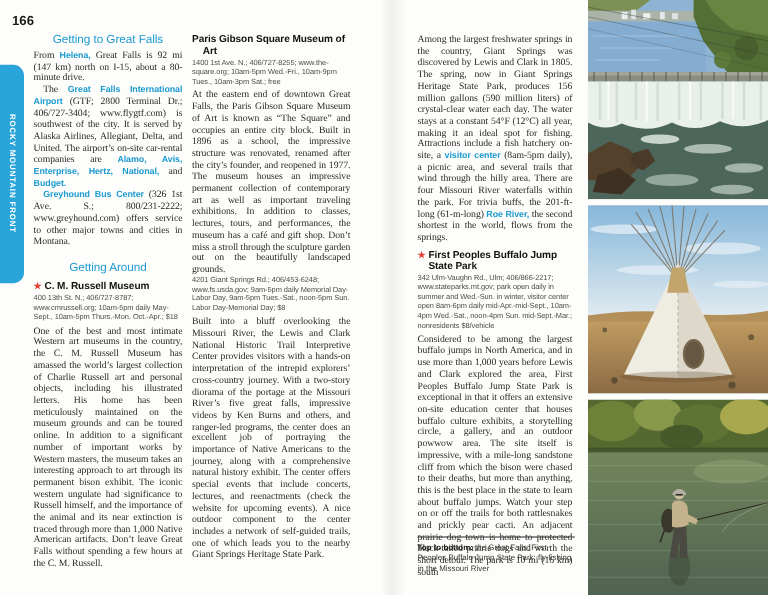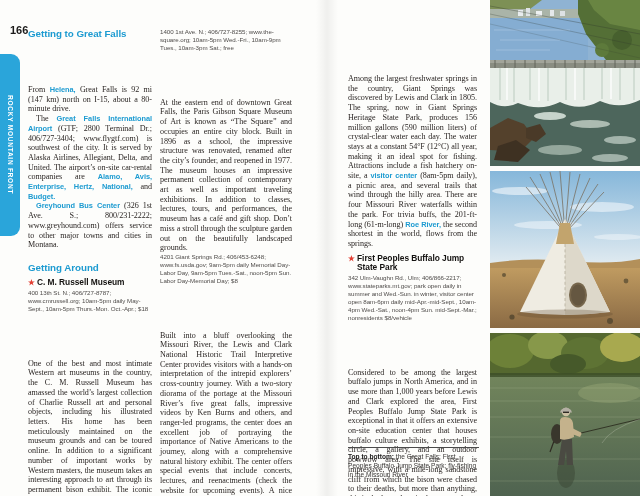--- a/index.html
+++ b/index.html
@@ -2,21 +2,21 @@
 <html style="--accent-blue: #1d9bd1; --tab-blue: #2aa5da; --star-red: #e23f33; --body-ink: #2b2624; --detail-ink: #4f4c4a;"><head>
 <meta charset="utf-8">
 <style>
   html,body { margin:0; padding:0; }
   body {
     width:640px; height:496px; position:relative; overflow:hidden;
     background:#fdfdfb; font-family:"Liberation Serif", serif;
     color:var(--body-ink,#2b2624);
   }
   .pagenum {
-    position:absolute; left:10px; top:24px;
+    position:absolute; left:10px; top:12px;
     font-family:"Liberation Sans",sans-serif; font-weight:bold;
     font-size:11px; color:#1c1b1a;
   }
   .tab {
     position:absolute; left:0; top:54px; width:20px; height:182px;
     background:var(--tab-blue,#2aa5da); border-radius:0 9px 9px 0;
     display:flex; align-items:center; justify-content:center;
   }
   .tab-label {
     writing-mode:vertical-rl; font-family:"Liberation Sans",sans-serif;
@@ -29,39 +29,39 @@
     pointer-events:none;
   }
   .col {
     position:absolute; top:28px; font-size:8.1px; line-height:9.7px;
     text-align:justify; letter-spacing:-0.05px;
   }
   #col1 { left:28px;  width:124px; }
   #col2 { left:160px; width:132px; }
   #col3 { left:348px; width:129px; }
   .sec {
-    font-family:"Liberation Sans",sans-serif; font-weight:bold;
+    font-family:"Liberation Sans",sans-serif; font-weight:normal;
     font-size:9.8px; line-height:11px; color:var(--accent-blue,#1d9bd1);
-    margin:12px 0 2px 0; text-align:left;
+    margin:12px 0 2px 0; text-align:center;
   }
   .sec.first { margin-top:0; }
   .sec.big { font-size:11px; margin-top:9px; }
   .sub {
     font-family:"Liberation Sans",sans-serif; font-weight:bold;
     font-size:8.4px; line-height:9.6px; color:#141210;
     margin:5px 0 1.5px 0; text-align:left;
     padding-left:9px; text-indent:-9px;
   }
   .details {
     font-family:"Liberation Sans",sans-serif; font-size:6.2px;
     line-height:7.9px; color:var(--detail-ink,#4f4c4a);
     margin:0 0 2px 0; text-align:left;
   }
   .col p { margin:0; text-indent:8px; }
-  .col p.noind { text-indent:0;margin-top:46px; }
+  .col p.noind { text-indent:0; }
   .run-lk {
     font-family:"Liberation Sans",sans-serif; font-weight:bold;
     color:var(--accent-blue,#1d9bd1); font-size:7.4px;
   }
   .run-star { color:var(--star-red,#e23f33); font-size:7.6px; }
   .run-b { font-weight:bold; color:#1c1b1a; }
   .caption {
     position:absolute; left:348px; top:447px; width:131px;
     border-top:1px solid #4a4a4a; padding-top:5px;
     font-family:"Liberation Sans",sans-serif; font-size:6.6px;
@@ -89,20 +89,21 @@
   <p class="noind"><span>From </span><span class="run-lk">Helena,</span><span> Great Falls is 92 mi (147 km) north on I-15, about a 80-minute drive.</span></p>
   <p><span>The </span><span class="run-lk">Great Falls International Airport</span><span> (GTF; 2800 Terminal Dr.; 406/727-3404; www.flygtf.com) is southwest of the city. It is served by Alaska Airlines, Allegiant, Delta, and United. The airport’s on-site car-rental companies are </span><span class="run-lk">Alamo, Avis, Enterprise, Hertz, National,</span><span> and </span><span class="run-lk">Budget.</span></p>
   <p><span class="run-lk">Greyhound Bus Center</span><span> (326 1st Ave. S.; 800/231-2222; www.greyhound.com) offers service to other major towns and cities in Montana.</span></p>
   <h2 class="sec">Getting Around</h2>
   <h3 class="sub"><span class="run-star">★</span><span> C. M. Russell Museum</span></h3>
   <div class="details">400 13th St. N.; 406/727-8787; www.cmrussell.org; 10am-5pm daily May-Sept., 10am-5pm Thurs.-Mon. Oct.-Apr.; $18</div>
   <p class="noind">One of the best and most intimate Western art museums in the country, the C. M. Russell Museum has amassed the world’s largest collection of Charlie Russell art and personal objects, including his illustrated letters. His home has been meticulously maintained on the museum grounds and can be toured online. In addition to a significant number of important works by Western masters, the museum takes an interesting approach to art through its permanent bison exhibit. The iconic western ungulate had significance to Russell himself, and the importance of the animal and its near extinction is traced through more than 1,000 Native American artifacts. Don’t leave Great Falls without spending a few hours at the C. M. Russell.</p>
 </div>
 
 <div class="col" id="col2">
+  <h3 class="sub" style="margin-top:0">Paris Gibson Square Museum of Art</h3>
   <div class="details">1400 1st Ave. N.; 406/727-8255; www.the-square.org; 10am-5pm Wed.-Fri., 10am-9pm Tues., 10am-3pm Sat.; free</div>
   <p class="noind">At the eastern end of downtown Great Falls, the Paris Gibson Square Museum of Art is known as “The Square” and occupies an entire city block. Built in 1896 as a school, the impressive structure was renovated, renamed after the city’s founder, and reopened in 1977. The museum houses an impressive permanent collection of contemporary art as well as important traveling exhibitions. In addition to classes, lectures, tours, and performances, the museum has a café and gift shop. Don’t miss a stroll through the sculpture garden out on the beautifully landscaped grounds.</p>
   <div class="details">4201 Giant Springs Rd.; 406/453-6248; www.fs.usda.gov; 9am-5pm daily Memorial Day-Labor Day, 9am-5pm Tues.-Sat., noon-5pm Sun. Labor Day-Memorial Day; $8</div>
   <p class="noind">Built into a bluff overlooking the Missouri River, the Lewis and Clark National Historic Trail Interpretive Center provides visitors with a hands-on interpretation of the intrepid explorers’ cross-country journey. With a two-story diorama of the portage at the Missouri River’s five great falls, impressive videos by Ken Burns and others, and ranger-led programs, the center does an excellent job of portraying the importance of Native Americans to the journey, along with a comprehensive natural history exhibit. The center offers special events that include concerts, lectures, and reenactments (check the website for upcoming events). A nice outdoor component to the center includes a network of self-guided trails, one of which leads you to the nearby Giant Springs Heritage State Park.</p>
 
 </div>
 
 <div class="col" id="col3">
   <p class="noind"><span>Among the largest freshwater springs in the country, Giant Springs was discovered by Lewis and Clark in 1805. The spring, now in Giant Springs Heritage State Park, produces 156 million gallons (590 million liters) of crystal-clear water each day. The water stays at a constant 54°F (12°C) all year, making it an ideal spot for fishing. Attractions include a fish hatchery on-site, a </span><span class="run-lk">visitor center</span><span> (8am-5pm daily), a picnic area, and several trails that wind through the hilly area. There are four Missouri River waterfalls within the park. For trivia buffs, the 201-ft-long (61-m-long) </span><span class="run-lk">Roe River,</span><span> the second shortest in the world, flows from the springs.</span></p>
   <h3 class="sub"><span class="run-star">★</span><span> First Peoples Buffalo Jump State Park</span></h3>

